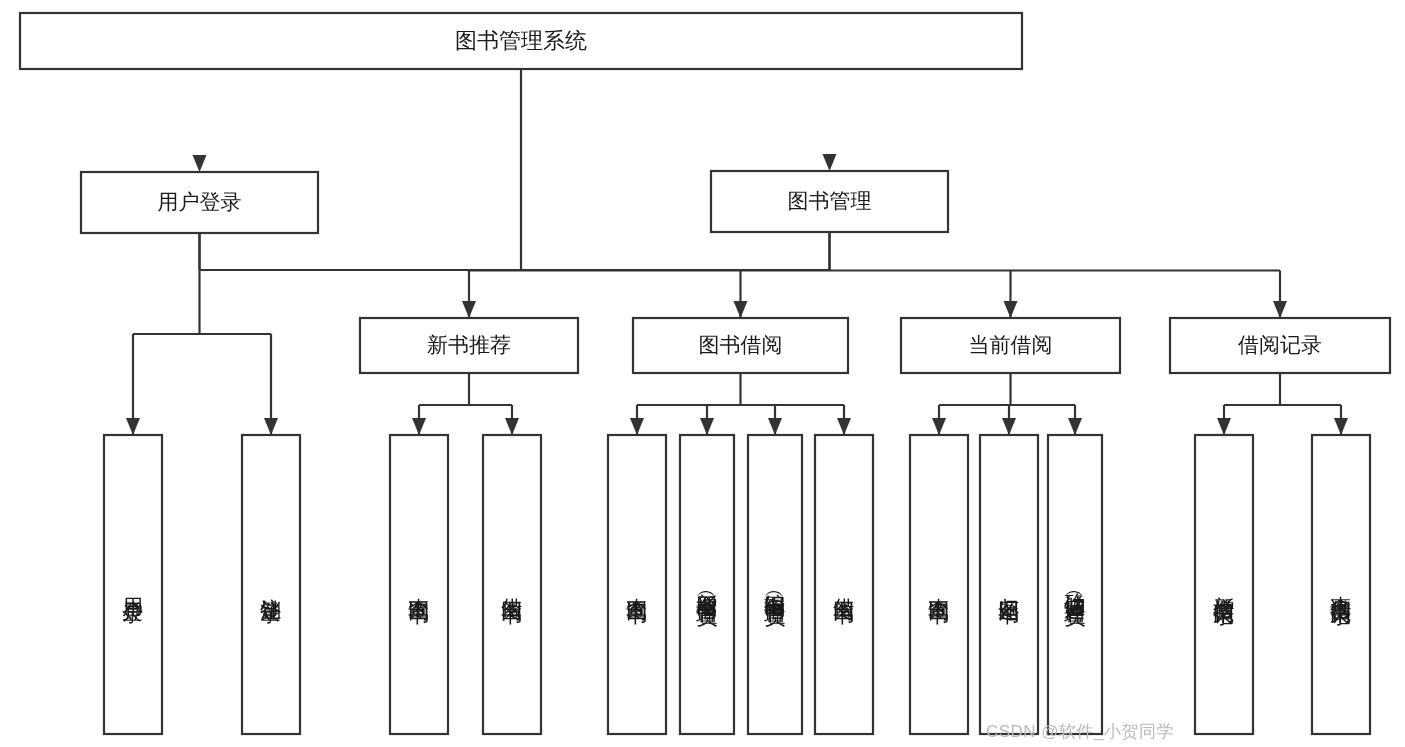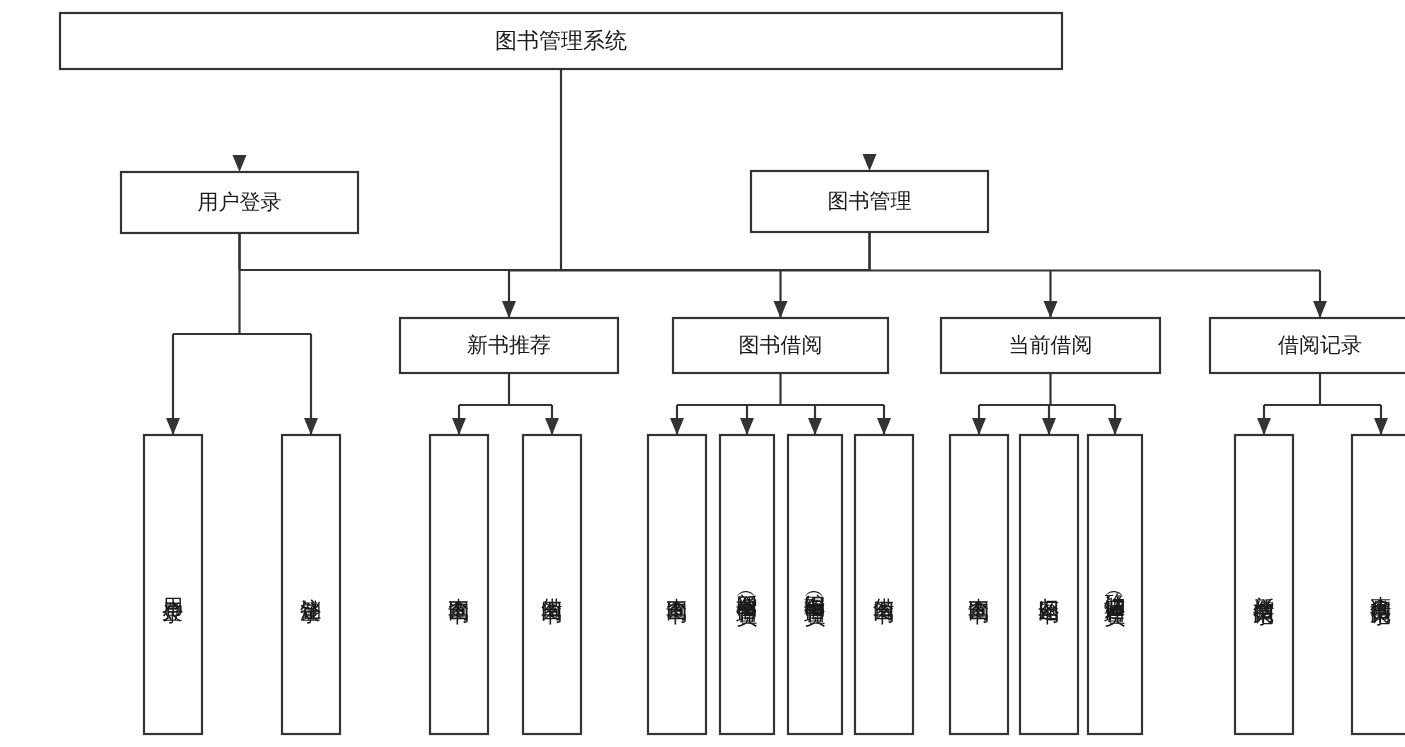--- a/index.html
+++ b/index.html
@@ -11,21 +11,20 @@
     width: 1405px;
     height: 747px;
     font-family: "Liberation Sans", "DejaVu Sans", sans-serif;
     overflow: hidden;
     position: relative;
   }
   #diagram-root {
     position: relative;
     width: 1182px;
     height: 747px;
-    margin-left: 40px;
   }
   svg#tree-svg {
     position: absolute;
     left: 0;
     top: 0;
     width: 1405px;
     height: 747px;
     display: block;
   }
   .node-box {
@@ -183,13 +182,14 @@
       <div class="leaf-label" style="left: 680px; top: 441px; width: 54px; height: 287px; display: flex; align-items: center; justify-content: center;">新增图书（管理员）</div>
       <div class="leaf-label" style="left: 748px; top: 441px; width: 54px; height: 287px; display: flex; align-items: center; justify-content: center;">编辑图书（管理员）</div>
       <div class="leaf-label" style="left: 815px; top: 441px; width: 58px; height: 287px; display: flex; align-items: center; justify-content: center;">借阅图书</div>
       <div class="leaf-label" style="left: 910px; top: 441px; width: 58px; height: 287px; display: flex; align-items: center; justify-content: center;">查询图书</div>
       <div class="leaf-label" style="left: 980px; top: 441px; width: 58px; height: 287px; display: flex; align-items: center; justify-content: center;">归还图书</div>
       <div class="leaf-label" style="left: 1048px; top: 441px; width: 54px; height: 287px; display: flex; align-items: center; justify-content: center;">确认归还（管理员）</div>
       <div class="leaf-label" style="left: 1195px; top: 441px; width: 58px; height: 287px; display: flex; align-items: center; justify-content: center;">新增借阅记录</div>
       <div class="leaf-label" style="left: 1312px; top: 441px; width: 58px; height: 287px; display: flex; align-items: center; justify-content: center;">查询借阅记录</div>
     </div>
 
+  <div class="watermark">CSDN @软件_小贺同学</div>
 </div>
 
 </body></html>

